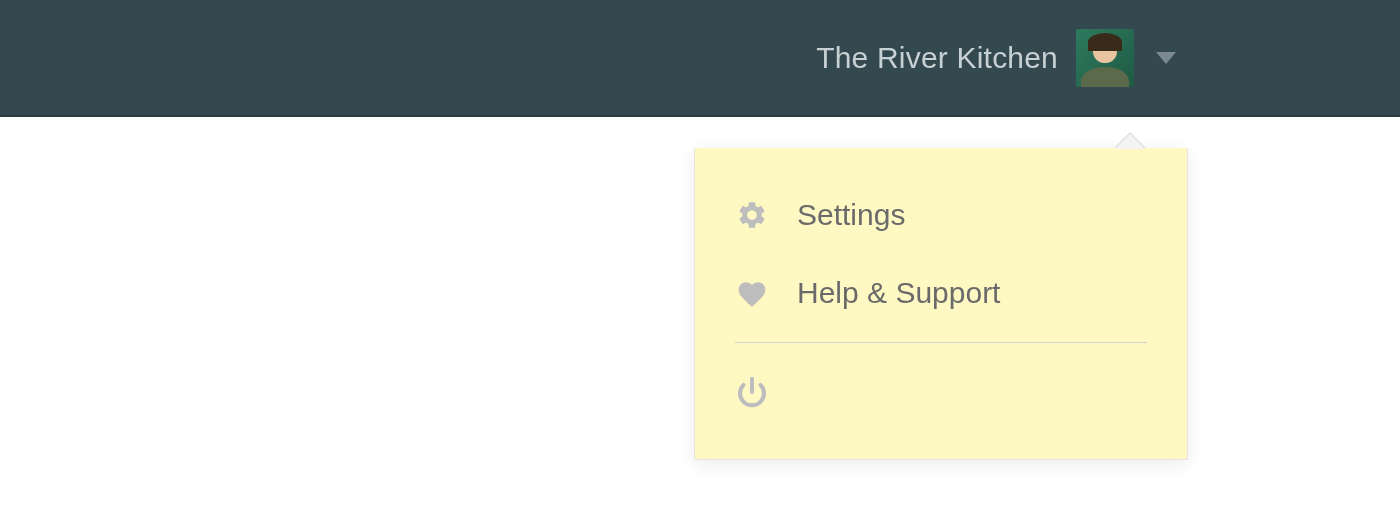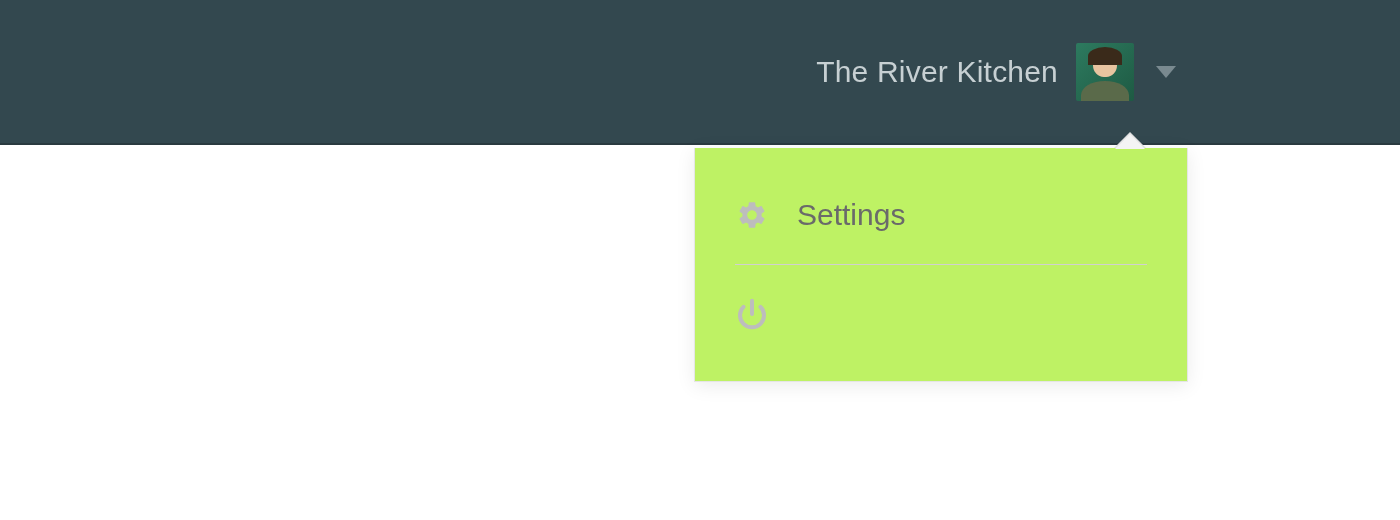--- a/index.html
+++ b/index.html
@@ -10,21 +10,21 @@
     body {
       font-family: -apple-system, BlinkMacSystemFont, "Helvetica Neue", Helvetica, Arial, sans-serif;
       width: 1400px;
       height: 520px;
       background: #ffffff;
       position: relative;
       overflow: hidden;
     }
     .header {
       width: 100%;
-      height: 145px;
+      height: 117px;
       background: #33484f;
       display: flex;
       align-items: center;
       justify-content: flex-end;
       padding-right: 224px;
       border-bottom: 2px solid #2a3a40;
     }
     .account-trigger {
       display: flex;
       align-items: center;
@@ -81,21 +81,21 @@
     .caret-down {
       display: inline-flex;
       align-items: center;
       margin-left: 4px;
     }
     .dropdown {
       position: absolute;
       top: 148px;
       right: 212px;
       width: 494px;
-      background: #bef264;
+      background: #fef9c3;
       border: 1px solid #e5e5e5;
       border-top: none;
       box-shadow: 0 4px 18px rgba(0,0,0,0.08);
       padding: 28px 0 28px 0;
     }
     .dropdown-arrow {
       position: absolute;
       top: -14px;
       right: 42px;
       width: 0;
@@ -163,20 +163,28 @@
 
   <div class="menu-item">
     <span class="menu-icon">
       <svg width="32" height="32" viewBox="0 0 24 24" fill="#bdbdbd">
         <path d="M19.14,12.94c0.04-0.3,0.06-0.61,0.06-0.94c0-0.32-0.02-0.64-0.07-0.94l2.03-1.58c0.18-0.14,0.23-0.41,0.12-0.61 l-1.92-3.32c-0.12-0.22-0.37-0.29-0.59-0.22l-2.39,0.96c-0.5-0.38-1.03-0.7-1.62-0.94L14.4,2.81c-0.04-0.24-0.24-0.41-0.48-0.41 h-3.84c-0.24,0-0.43,0.17-0.47,0.41L9.25,5.35C8.66,5.59,8.12,5.92,7.63,6.29L5.24,5.33c-0.22-0.08-0.47,0-0.59,0.22L2.74,8.87 C2.62,9.08,2.66,9.34,2.86,9.48l2.03,1.58C4.84,11.36,4.8,11.69,4.8,12s0.02,0.64,0.07,0.94l-2.03,1.58 c-0.18,0.14-0.23,0.41-0.12,0.61l1.92,3.32c0.12,0.22,0.37,0.29,0.59,0.22l2.39-0.96c0.5,0.38,1.03,0.7,1.62,0.94l0.36,2.54 c0.05,0.24,0.24,0.41,0.48,0.41h3.84c0.24,0,0.44-0.17,0.47-0.41l0.36-2.54c0.59-0.24,1.13-0.56,1.62-0.94l2.39,0.96 c0.22,0.08,0.47,0,0.59-0.22l1.92-3.32c0.12-0.22,0.07-0.47-0.12-0.61L19.14,12.94z M12,15.6c-1.98,0-3.6-1.62-3.6-3.6 s1.62-3.6,3.6-3.6s3.6,1.62,3.6,3.6S13.98,15.6,12,15.6z"></path>
       </svg>
     </span>
     <span class="menu-label">Settings</span>
   </div>
 
+  <div class="menu-item">
+    <span class="menu-icon">
+      <svg width="32" height="30" viewBox="0 0 24 22" fill="#bdbdbd">
+        <path d="M12 21.35l-1.45-1.32C5.4 15.36 2 12.28 2 8.5 2 5.42 4.42 3 7.5 3c1.74 0 3.41.81 4.5 2.09C13.09 3.81 14.76 3 16.5 3 19.58 3 22 5.42 22 8.5c0 3.78-3.4 6.86-8.55 11.54L12 21.35z"></path>
+      </svg>
+    </span>
+    <span class="menu-label">Help &amp; Support</span>
+  </div>
 
   <div class="menu-divider"></div>
 
   <div class="menu-item">
     <span class="menu-icon">
       <svg width="32" height="32" viewBox="0 0 24 24" fill="none" stroke="#bdbdbd" stroke-width="3" stroke-linecap="round">
         <path d="M18.36 6.64a9 9 0 1 1-12.73 0"></path>
         <line x1="12" y1="2" x2="12" y2="12"></line>
       </svg>
     </span>

